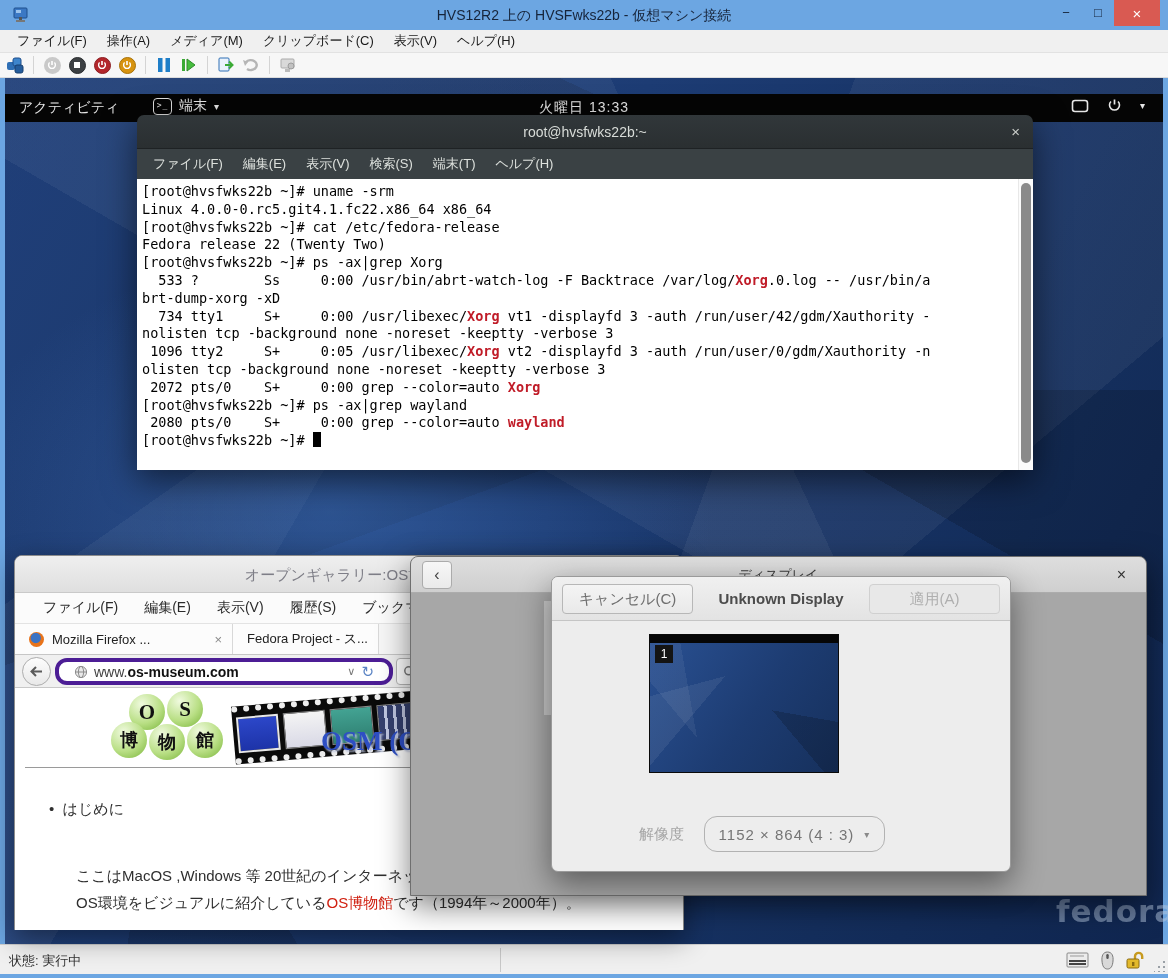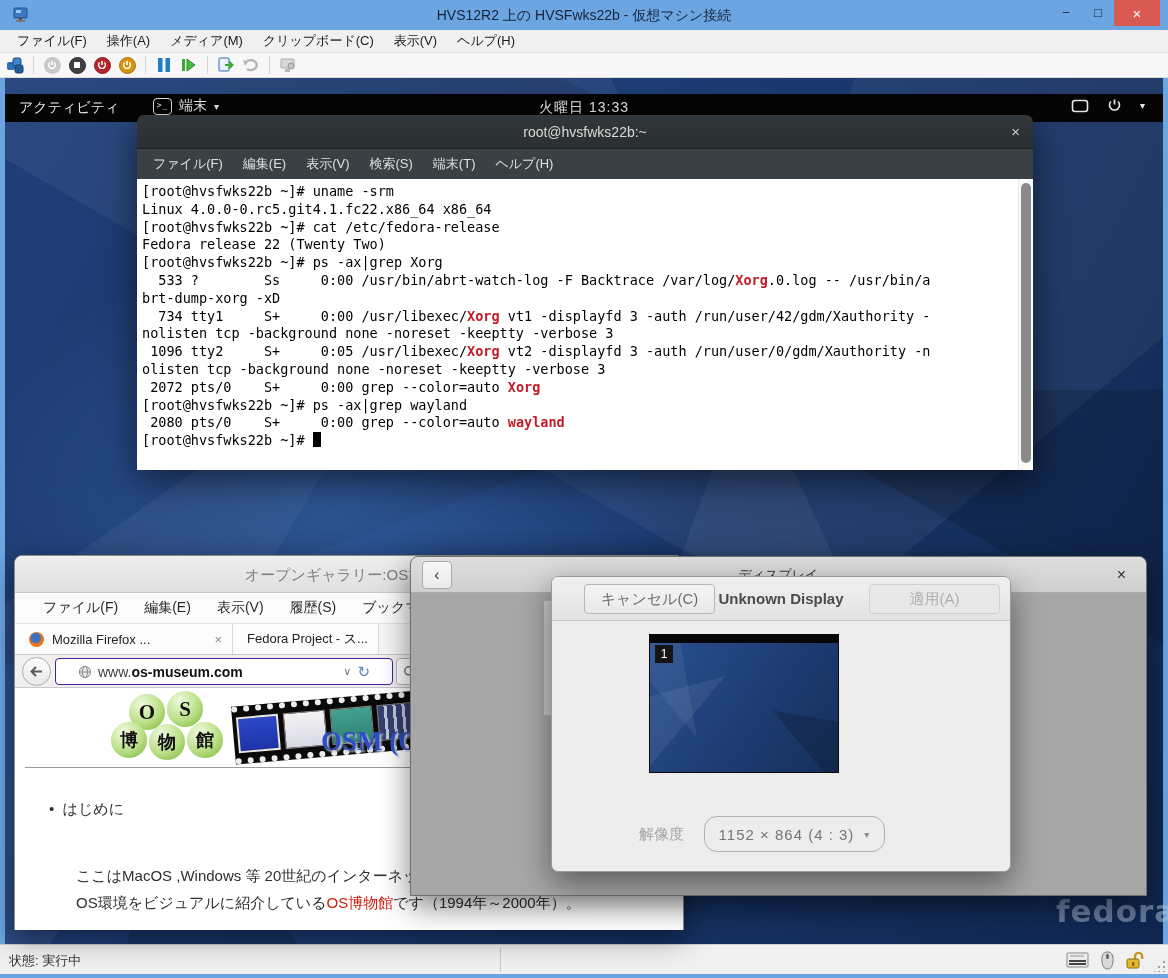--- a/index.html
+++ b/index.html
@@ -68,21 +68,21 @@
   .ff-menubar { height:31px; background:#FBFBFB; border-bottom:1px solid #E3E3E3; display:flex; align-items:center; padding-left:18px; gap:6px; }
   .ff-menubar .mi { font-size:14px; color:#2B2B2B; padding:3px 10px; }
   .ff-tabbar { height:31px; background:#F6F6F6; border-bottom:1px solid #C6C6C6; display:flex; }
   .ff-tab { display:flex; align-items:center; gap:8px; padding:0 10px 0 14px; background:#FCFCFC; border-right:1px solid #D8D8D8; font-size:13px; color:#222; }
   .ff-tab.first { width:218px; }
   .ff-tab .lbl { flex:1; overflow:hidden; white-space:nowrap; }
   .tab-close { color:#8A8A8A; font-size:13px; }
   .ff-favicon { width:15px; height:15px; border-radius:50%; background:radial-gradient(circle at 45% 40%, #3B73C4 0 38%, #E8731A 46% 100%); }
   .ff-navbar { position:relative; height:33px; background:#F0F0F0; border-bottom:1px solid #C8C8C8; }
   .back-btn { position:absolute; left:7px; top:2px; width:29px; height:29px; border-radius:50%; background:linear-gradient(#FDFDFD,#E8E8E8); border:1px solid #ADADAD; display:flex; align-items:center; justify-content:center; }
-  .url-field { position:absolute; left:40px; top:3px; width:338px; height:27px; background:#FFF; border:1px solid #4c1d95; border-radius:4px; display:flex; align-items:center; padding:0 22px; gap:6px; }
+  .url-field { position:absolute; left:40px; top:3px; width:338px; height:27px; background:#FFF; border:4px solid #4c1d95; border-radius:12px; display:flex; align-items:center; padding:0 15px; gap:6px; }
   .url-text { flex:1; font-size:14px; color:#3F3F3F; white-space:nowrap; overflow:hidden; }
   .url-text b { color:#111; }
   .url-chevron { color:#777; font-size:11px; }
   .url-reload { color:#5B84C4; font-size:15px; line-height:15px; }
   .search-field { position:absolute; left:381px; top:3px; width:120px; height:27px; background:#FFF; border:1px solid #B6B6B6; border-radius:4px; display:flex; align-items:center; padding-left:6px; }
   .ff-content { position:relative; height:242px; background:#FFFFFF; overflow:hidden; }
   .ball { position:absolute; width:36px; height:36px; border-radius:50%; background:radial-gradient(circle at 35% 28%, #F0FADF, #B9DF85 55%, #86BD48 90%); display:flex; align-items:center; justify-content:center; font-family:"Liberation Serif",serif; font-weight:bold; font-size:21px; color:#111; }
   .ball.kanji { font-size:18px; }
   .filmstrip { position:absolute; left:218px; top:8px; width:246px; height:58px; background:#0A0A0A; transform:rotate(-5deg); display:flex; align-items:center; gap:5px; padding:9px 4px;
     border-top:6px dotted #EDEDED; border-bottom:6px dotted #EDEDED; }
@@ -102,21 +102,21 @@
   .disp-window { position:absolute; left:410px; top:556px; width:737px; height:340px; z-index:5; background:#A7A7A7; border:1px solid #6F6F6F; border-radius:8px 8px 0 0; box-shadow:0 10px 30px rgba(0,0,0,0.5); }
   .dw-header { position:relative; height:36px; background:linear-gradient(#DEDEDE,#CFCFCF); border-bottom:1px solid #ACACAC; border-radius:7px 7px 0 0; }
   .dw-back { position:absolute; left:11px; top:4px; width:30px; height:28px; background:linear-gradient(#F7F7F7,#EAEAEA); border:1px solid #ABABAB; border-radius:4px; text-align:center; line-height:26px; color:#444; font-size:16px; }
   .dw-title { position:absolute; width:100%; text-align:center; line-height:36px; font-size:13px; color:#3A3A3A; }
   .dw-close { position:absolute; right:20px; top:0; line-height:36px; font-size:16px; color:#333; }
   .dw-strip { position:absolute; left:133px; top:44px; width:9px; height:114px; background:#C7C7C7; }
 
   
   .dialog { position:absolute; left:551px; top:576px; width:460px; height:296px; z-index:6; background:#EDEDED; border:1px solid #9A9A9A; border-radius:7px; box-shadow:0 12px 32px rgba(0,0,0,0.45); }
   .dlg-header { position:relative; height:44px; background:linear-gradient(#F0F0F0,#E3E3E3); border-bottom:1px solid #C5C5C5; border-radius:6px 6px 0 0; }
-  .dlg-btn { position:absolute; top:7px; height:30px; width:131px; border-radius:4px; font-size:15px; display:flex; align-items:center; justify-content:center;margin-left:22px; }
+  .dlg-btn { position:absolute; top:7px; height:30px; width:131px; border-radius:4px; font-size:15px; display:flex; align-items:center; justify-content:center; }
   .dlg-cancel { left:10px; background:linear-gradient(#F4F4F4,#E9E9E9); border:1px solid #B7B7B7; color:#6E6E6E; }
   .dlg-apply { right:10px; background:#E8E8E8; border:1px solid #D0D0D0; color:#AFAFAF; }
   .dlg-title { position:absolute; width:100%; text-align:center; line-height:44px; font-weight:bold; font-size:15px; color:#4C4C4C; }
   .monitor { position:absolute; left:97px; top:57px; width:190px; height:139px; border:1px solid #0A0A0A; background-color:#24477F;
     background-image:conic-gradient(from 220deg at 40% 30%, rgba(255,255,255,0.07) 0 35deg, transparent 35deg),conic-gradient(from 100deg at 65% 55%, rgba(0,0,0,0.18) 0 40deg, transparent 40deg),conic-gradient(from 320deg at 25% 75%, rgba(255,255,255,0.06) 0 30deg, transparent 30deg),linear-gradient(125deg,#2A5193 0%,#1D3C72 55%,#16305C 100%); }
   .monitor-topbar { position:absolute; left:0; top:0; width:100%; height:8px; background:#060606; }
   .monitor-badge { position:absolute; left:5px; top:10px; width:18px; height:18px; background:#141414; color:#FFF; font-size:12px; display:flex; align-items:center; justify-content:center; }
   .dlg-row { position:absolute; left:0; width:100%; display:flex; align-items:center; }
   .row-aspect { top:205px; }
   .row-res { top:239px; height:36px; }

